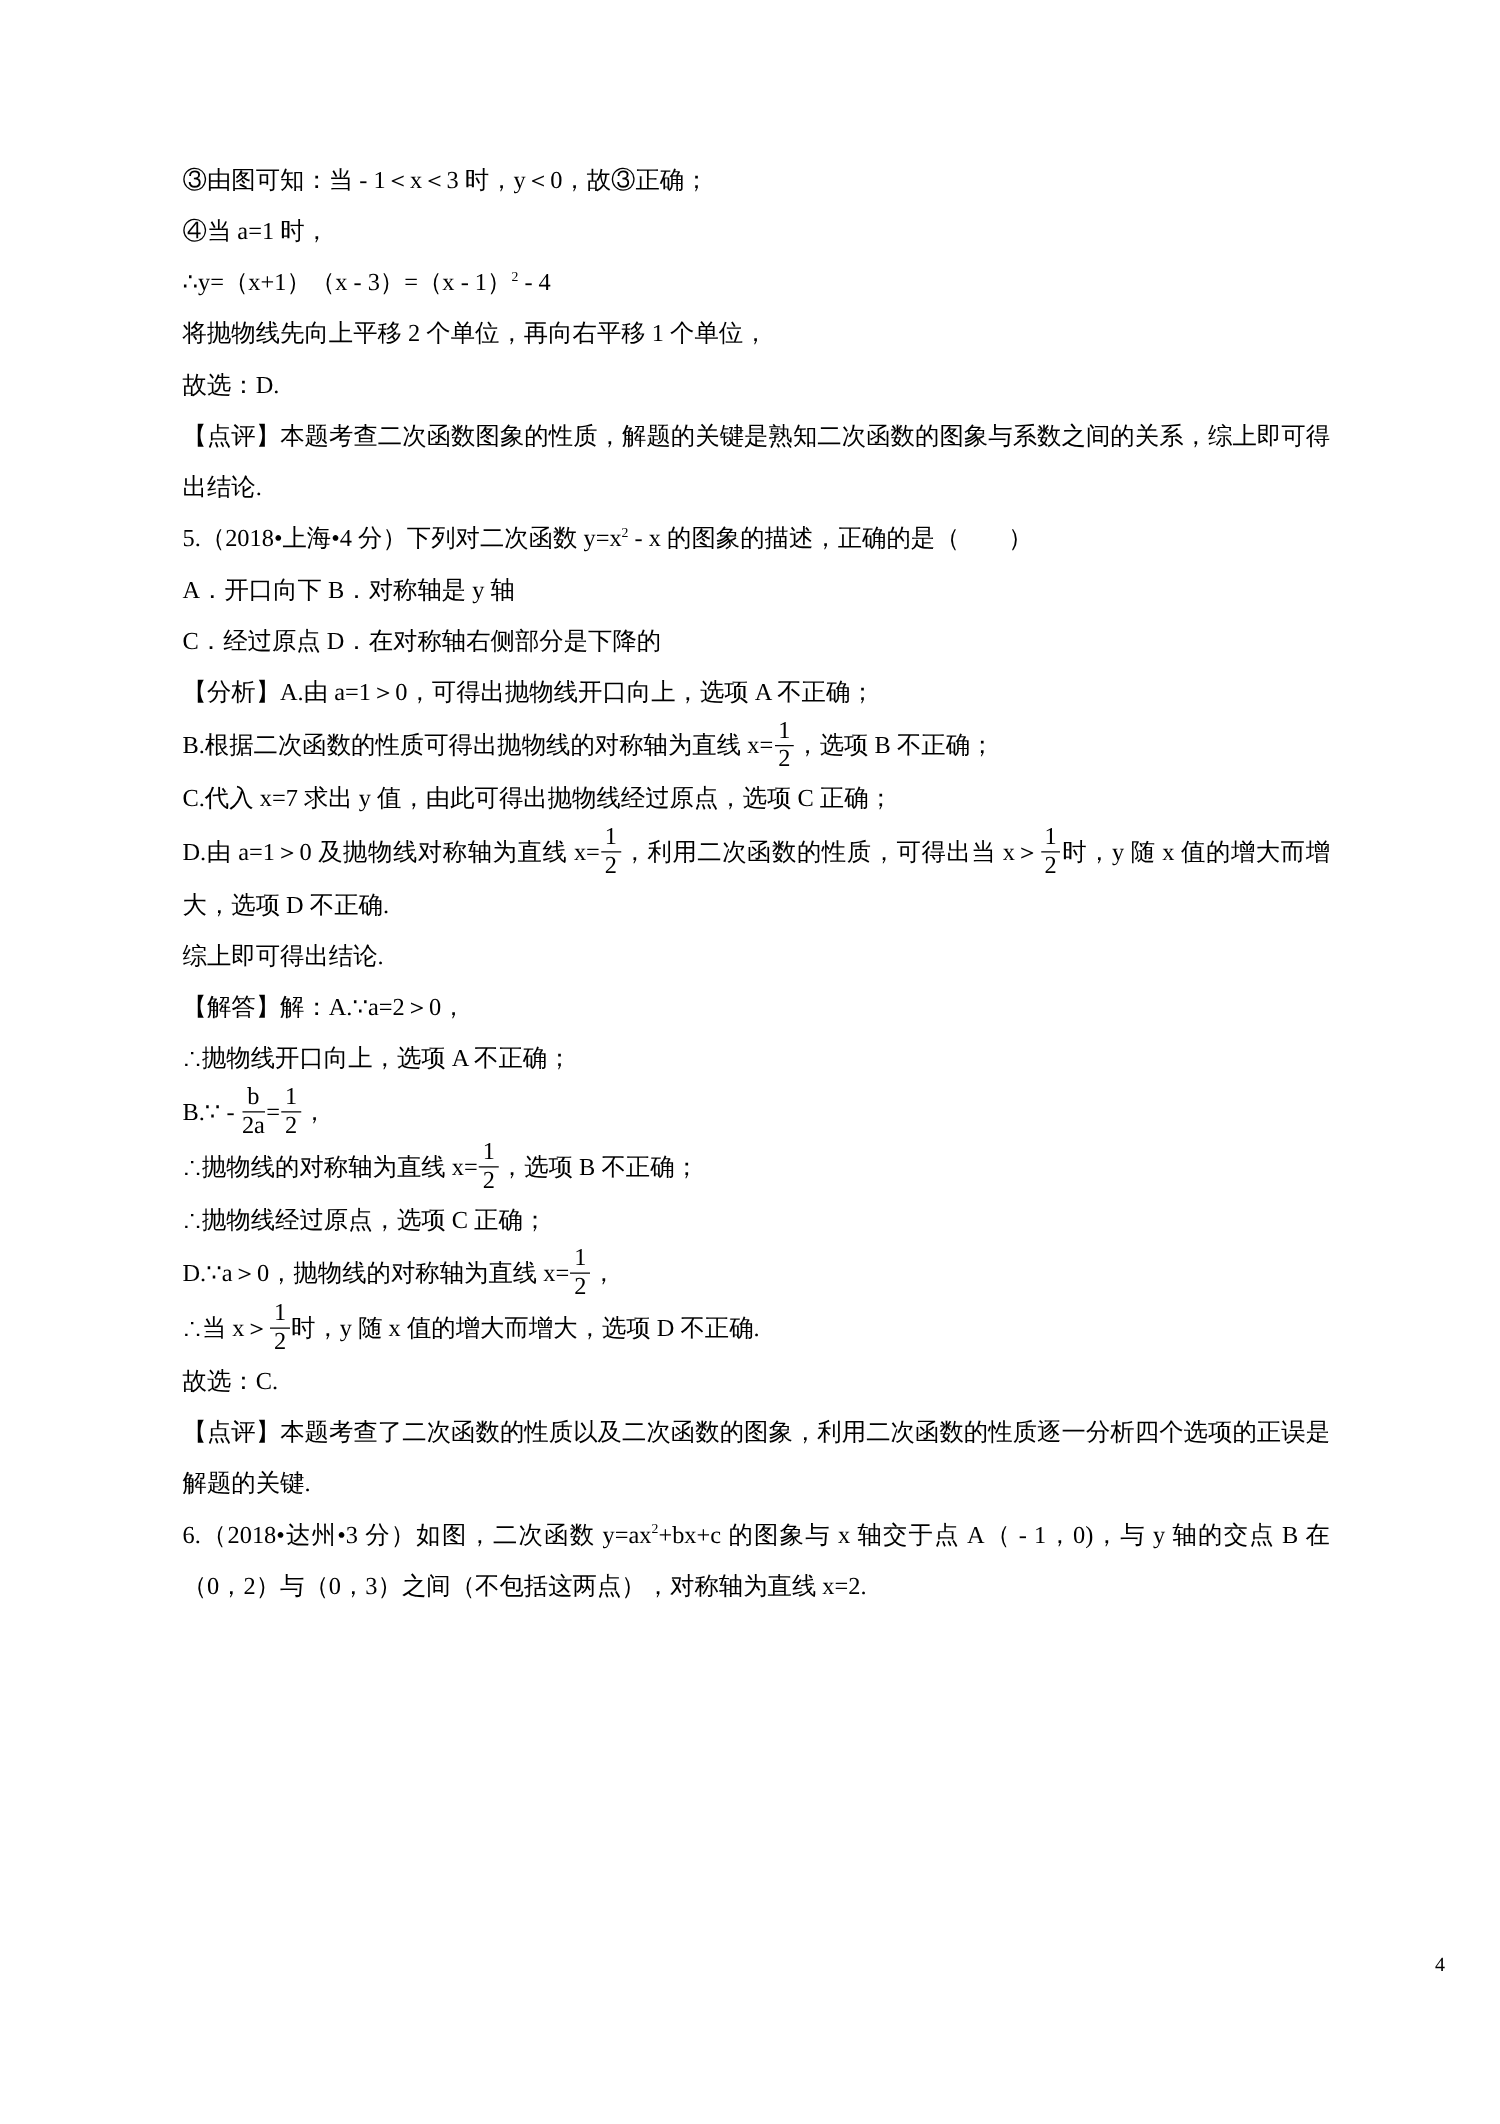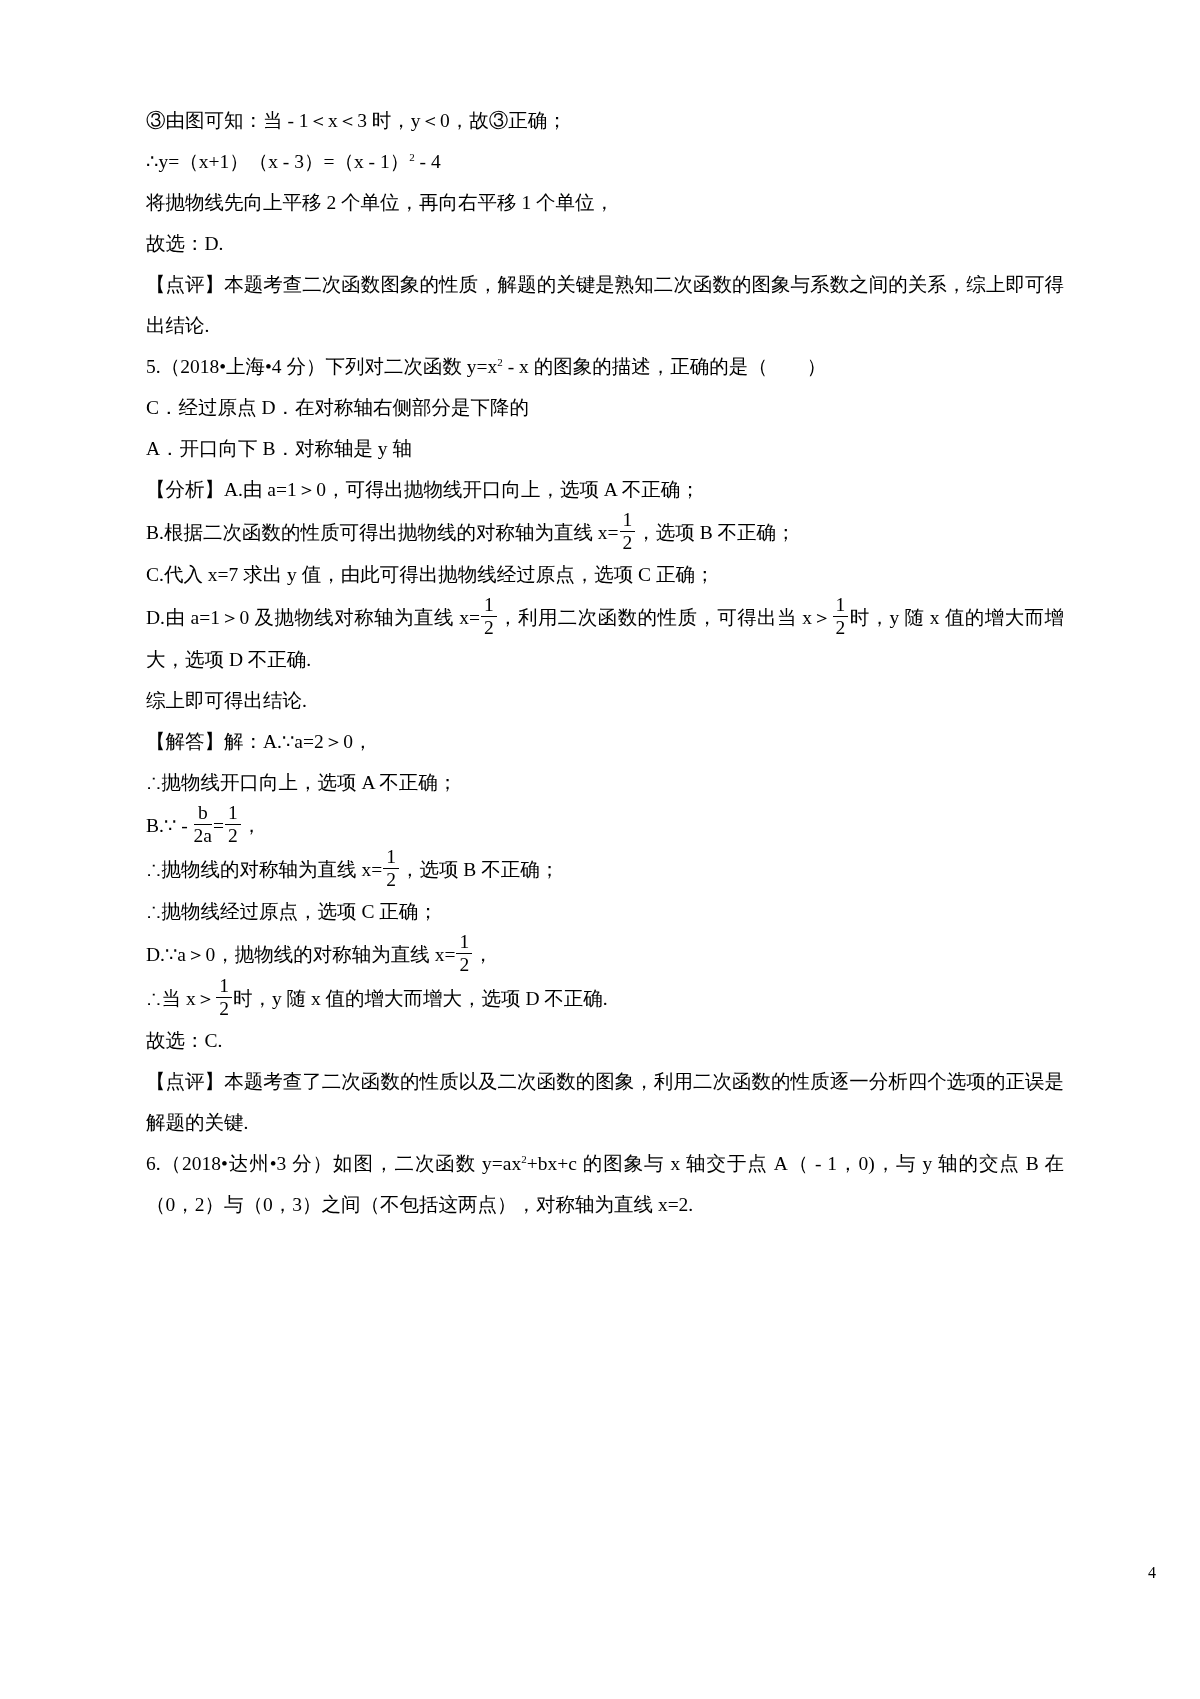--- a/index.html
+++ b/index.html
@@ -11,21 +11,21 @@
     width: 1200px;
     height: 1699px;
     position: relative;
     font-family: "Liberation Serif", "DejaVu Serif", serif;
     color: #000000;
     overflow: hidden;
   }
   .doc-body {
     position: absolute;
     left: 146px;
-    top: 100px;
+    top: 124px;
     width: 918px;
     font-size: 19.5px;
     line-height: 41px;
     text-align: justify;
   }
   .doc-body p {
     margin: 0;
     padding: 0;
   }
   sup {
@@ -55,27 +55,28 @@
     top: 1563px;
     font-size: 16px;
     line-height: 20px;
   }
 </style>
 </head>
 <body>
 
 <div class="doc-body">
     <p>③由图可知：当 - 1＜x＜3 时，y＜0，故③正确；</p>
+    <p>④当 a=1 时，</p>
     <p>∴y=（x+1）（x - 3）=（x - 1）<sup>2</sup> - 4</p>
     <p>将抛物线先向上平移 2 个单位，再向右平移 1 个单位，</p>
     <p>故选：D.</p>
     <p>【点评】本题考查二次函数图象的性质，解题的关键是熟知二次函数的图象与系数之间的关系，综上即可得出结论.</p>
     <p>5.（2018•上海•4 分）下列对二次函数 y=x<sup>2</sup> - x 的图象的描述，正确的是（　　）</p>
+    <p>A．开口向下 B．对称轴是 y 轴</p>
     <p>C．经过原点 D．在对称轴右侧部分是下降的</p>
-    <p>A．开口向下 B．对称轴是 y 轴</p>
     <p>【分析】A.由 a=1＞0，可得出抛物线开口向上，选项 A 不正确；</p>
     <p>B.根据二次函数的性质可得出抛物线的对称轴为直线 x=<span class="frac"><span class="num">1</span><span class="den">2</span></span>，选项 B 不正确；</p>
     <p>C.代入 x=7 求出 y 值，由此可得出抛物线经过原点，选项 C 正确；</p>
     <p>D.由 a=1＞0 及抛物线对称轴为直线 x=<span class="frac"><span class="num">1</span><span class="den">2</span></span>，利用二次函数的性质，可得出当 x＞<span class="frac"><span class="num">1</span><span class="den">2</span></span>时，y 随 x 值的增大而增大，选项 D 不正确.</p>
     <p>综上即可得出结论.</p>
     <p>【解答】解：A.∵a=2＞0，</p>
     <p>∴抛物线开口向上，选项 A 不正确；</p>
     <p>B.∵ - <span class="frac"><span class="num">b</span><span class="den">2a</span></span>=<span class="frac"><span class="num">1</span><span class="den">2</span></span>，</p>
     <p>∴抛物线的对称轴为直线 x=<span class="frac"><span class="num">1</span><span class="den">2</span></span>，选项 B 不正确；</p>
     <p>∴抛物线经过原点，选项 C 正确；</p>

